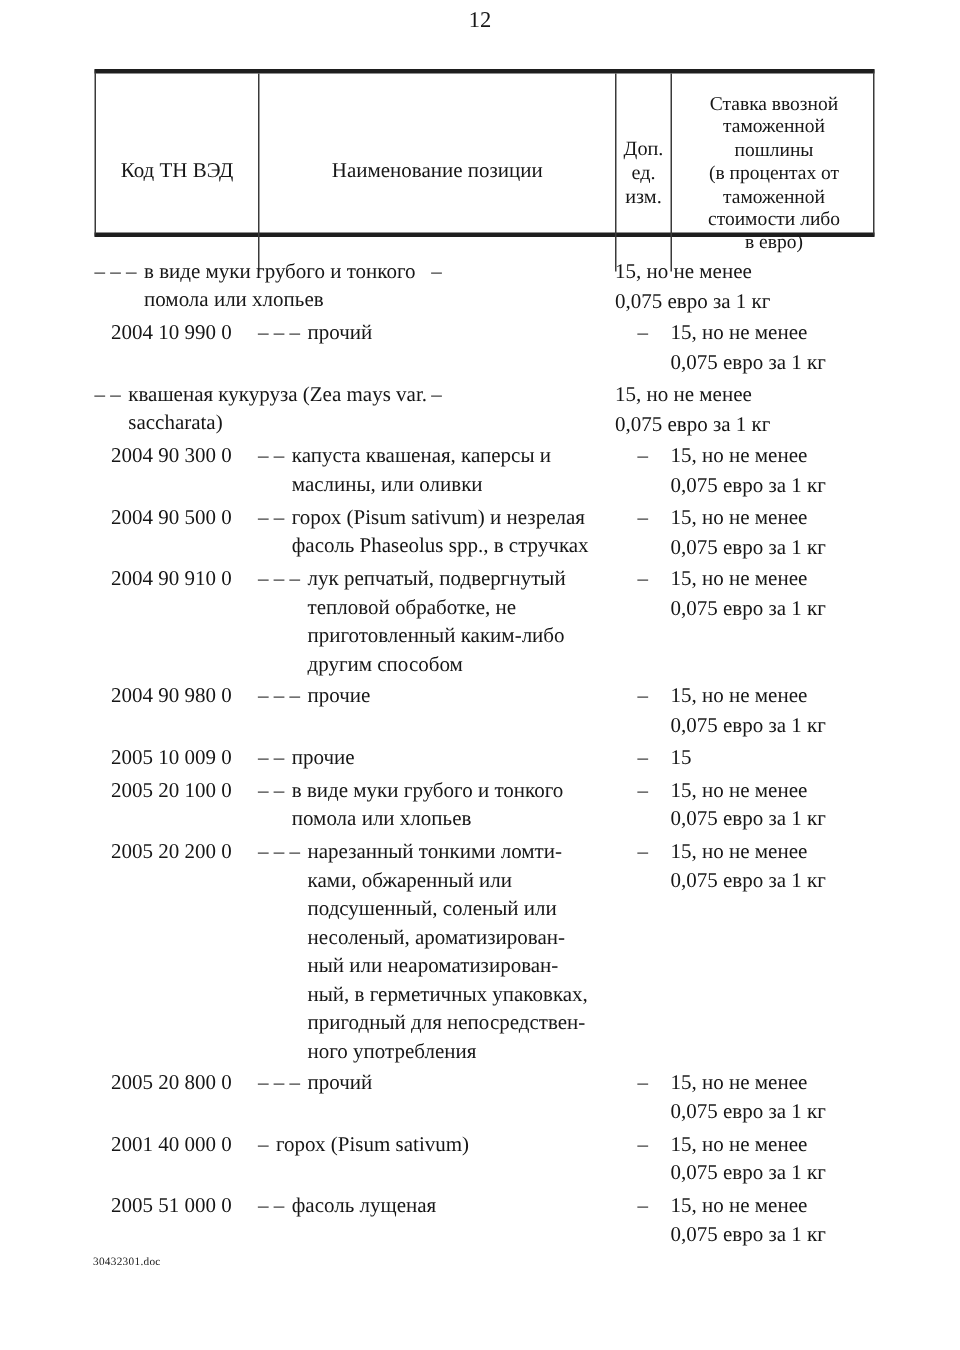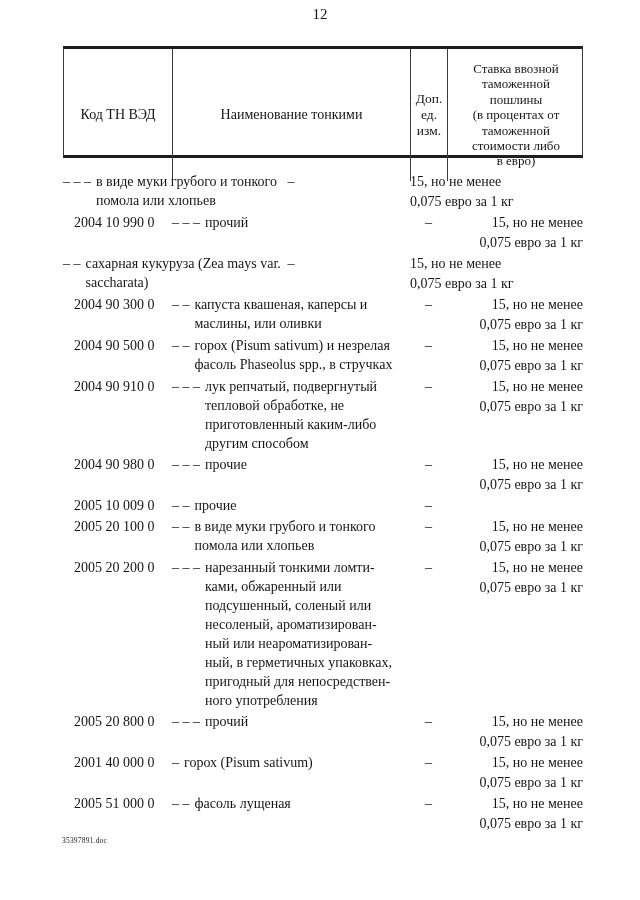--- a/index.html
+++ b/index.html
@@ -59,40 +59,40 @@
   .row {
     display: grid;
     grid-template-columns: 109px 238px 37px 136px;
     margin-bottom: 2px;
   }
   .cell-code { padding-left: 11px; white-space: pre; }
   .cell-name { display: flex; align-items: flex-start; }
   .name-prefix { white-space: pre; margin-right: 5px; flex: none; }
   .name-text { white-space: pre; }
   .cell-unit { text-align: center; }
-  .cell-rate { text-align: right; white-space: pre; line-height: 19.5px; }
+  .cell-rate { text-align: left; white-space: pre; line-height: 19.5px; }
   .doc-footer {
     position: absolute;
     left: 62px;
     top: 836px;
     font-size: 7.5px;
     color: #222;
     letter-spacing: 0.2px;
   }
 </style>
 </head>
 <body>
 
 <div class="page">
 
   <div class="page-number">12</div>
 
   <div class="thead">
     <div class="th">Код ТН ВЭД</div>
-    <div class="th">Наименование тонкими</div>
+    <div class="th">Наименование позиции</div>
     <div class="th th-unit">Доп.
 ед.
 изм.</div>
     <div class="th th-rate">Ставка ввозной
 таможенной
 пошлины
 (в процентах от
 таможенной
 стоимости либо
 в евро)</div>
@@ -117,21 +117,21 @@
       <span class="name-text">прочий</span>
     </div>
     <div class="cell-unit">–</div>
     <div class="cell-rate">15, но не менее
 0,075 евро за 1 кг</div>
   </div>
 
   <div class="row">
     <div class="cell-name">
       <span class="name-prefix">– –</span>
-      <span class="name-text">сахарная кукуруза (Zea mays var.
+      <span class="name-text">квашеная кукуруза (Zea mays var.
 saccharata)</span>
     </div>
     <div class="cell-unit">–</div>
     <div class="cell-rate">15, но не менее
 0,075 евро за 1 кг</div>
   </div>
 
   <div class="row">
     <div class="cell-code">2004 90 300 0</div>
     <div class="cell-name">
@@ -181,20 +181,21 @@
 0,075 евро за 1 кг</div>
   </div>
 
   <div class="row">
     <div class="cell-code">2005 10 009 0</div>
     <div class="cell-name">
       <span class="name-prefix">– –</span>
       <span class="name-text">прочие</span>
     </div>
     <div class="cell-unit">–</div>
+    <div class="cell-rate">15</div>
   </div>
 
   <div class="row">
     <div class="cell-code">2005 20 100 0</div>
     <div class="cell-name">
       <span class="name-prefix">– –</span>
       <span class="name-text">в виде муки грубого и тонкого
 помола или хлопьев</span>
     </div>
     <div class="cell-unit">–</div>
@@ -247,15 +248,15 @@
     <div class="cell-name">
       <span class="name-prefix">– –</span>
       <span class="name-text">фасоль лущеная</span>
     </div>
     <div class="cell-unit">–</div>
     <div class="cell-rate">15, но не менее
 0,075 евро за 1 кг</div>
   </div>
 </div>
 
-  <div class="doc-footer">35397891.doc</div>
+  <div class="doc-footer">30432301.doc</div>
 
 </div>
 
 </body></html>

